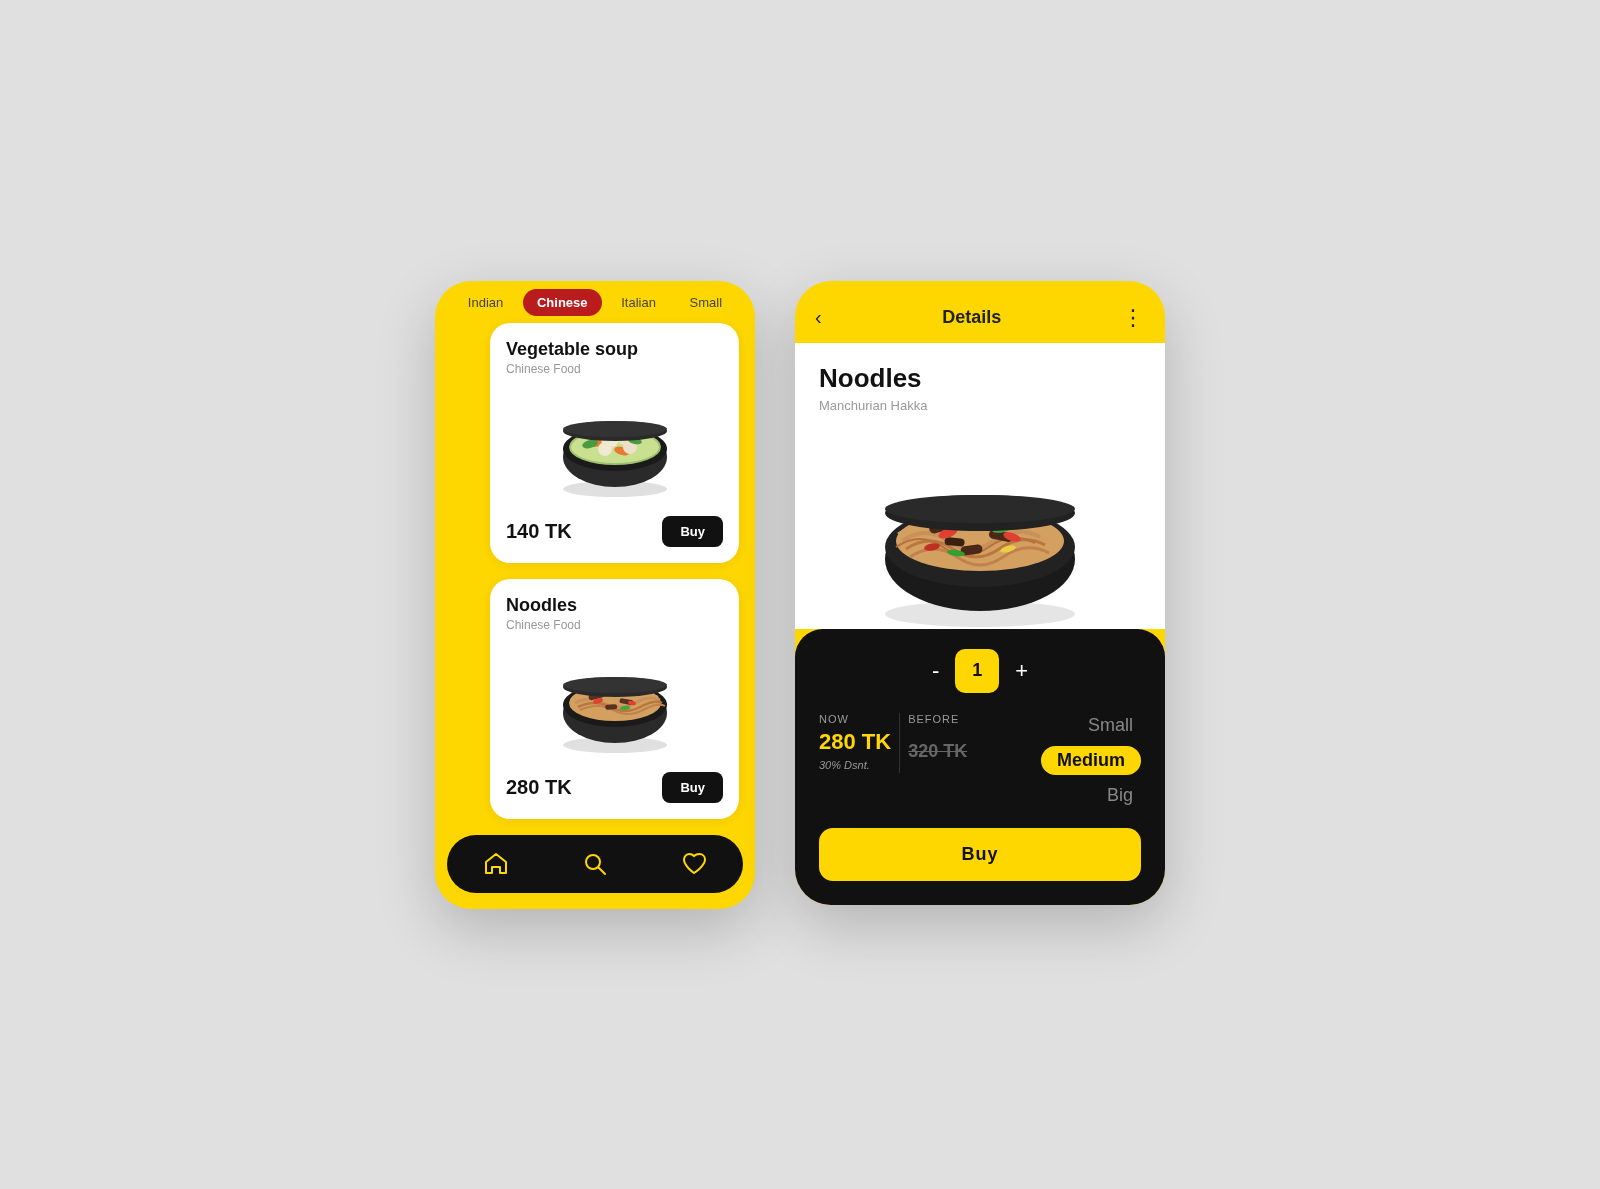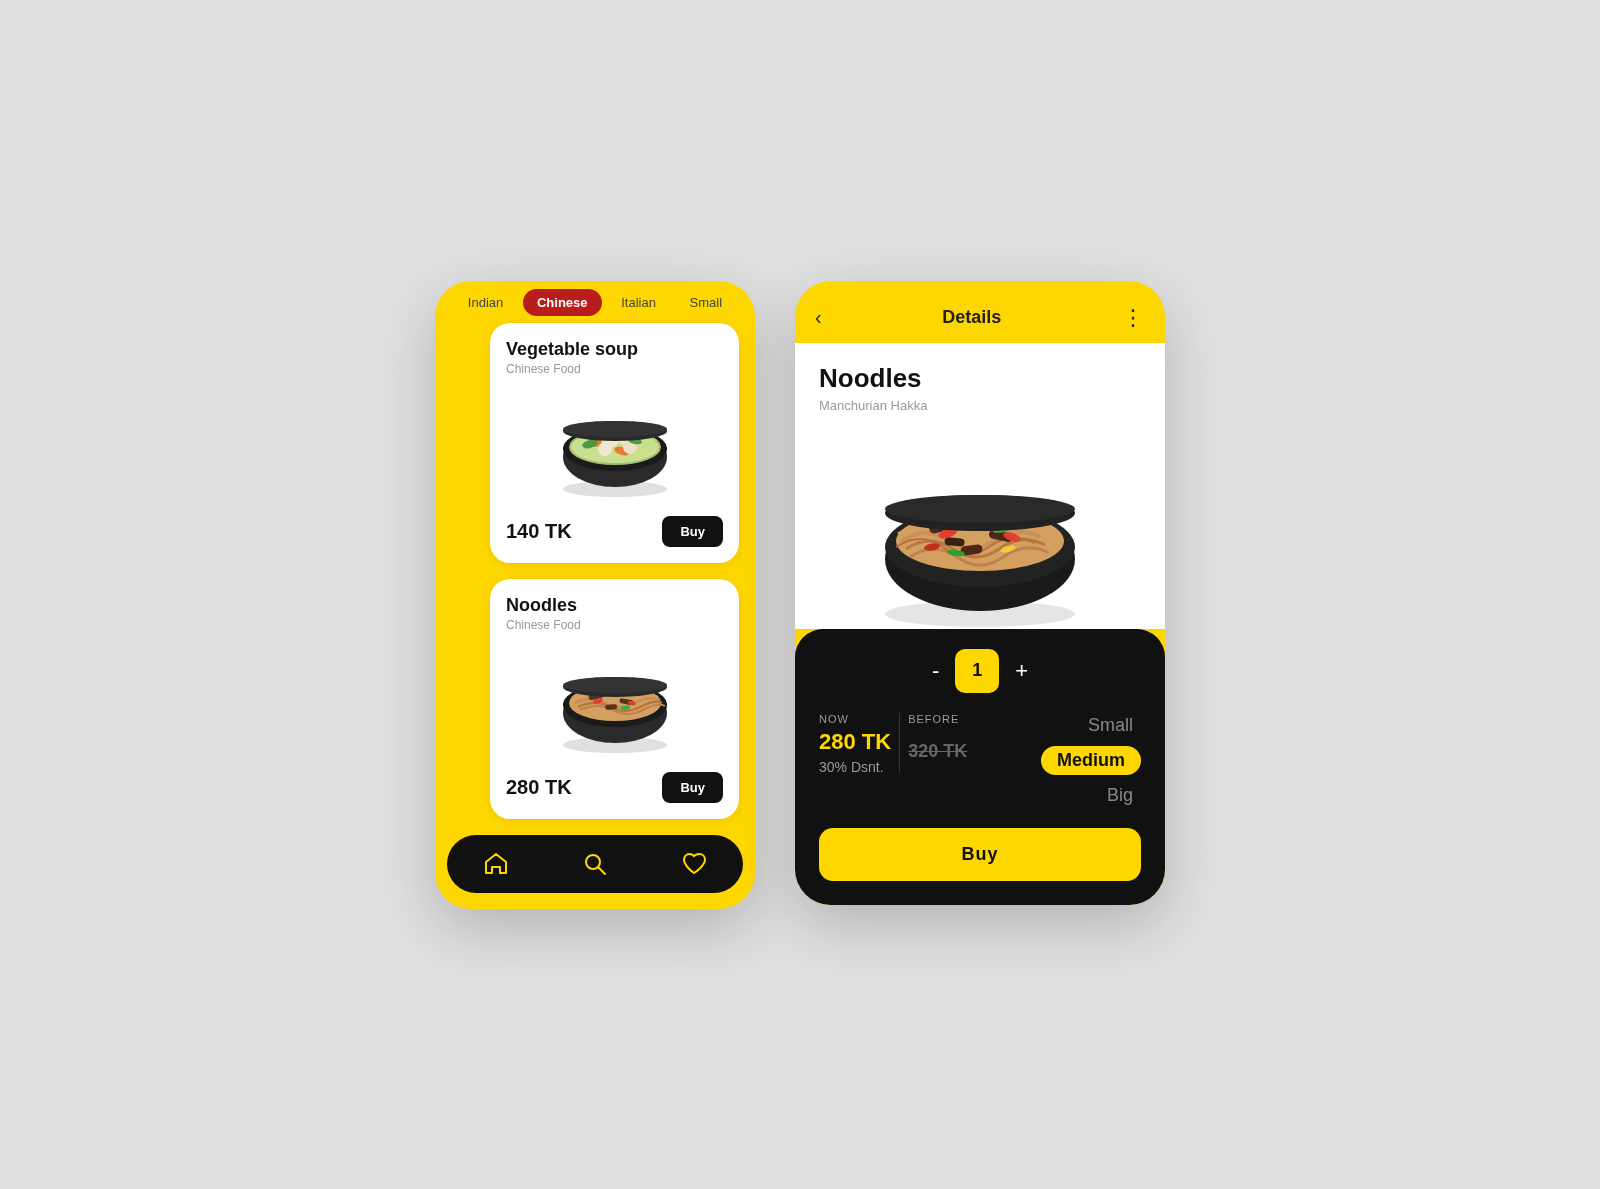--- a/index.html
+++ b/index.html
@@ -270,22 +270,23 @@
       color: #999;
       text-transform: uppercase;
       letter-spacing: 1px;
     }
     .price-now {
       font-size: 22px;
       font-weight: 800;
       color: #FFD700;
     }
     .price-discount {
-      font-size: 14px;
+      font-size: 11px;
       color: #999;
+      font-style: italic;
     }
     .price-divider {
       width: 1px;
       height: 60px;
       background: #333;
       margin: 0 8px;
     }
     .before-block {
       display: flex;
       flex-direction: column;

